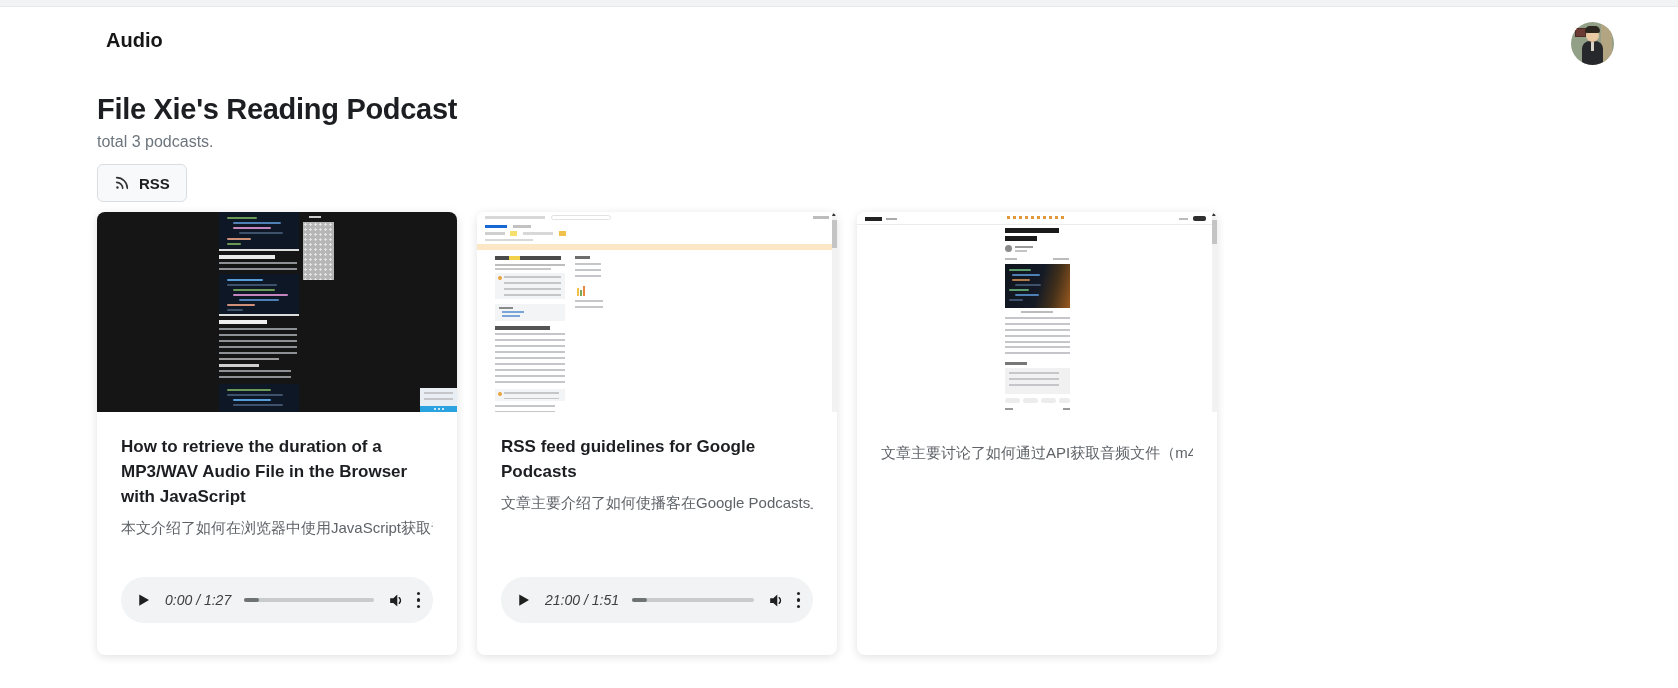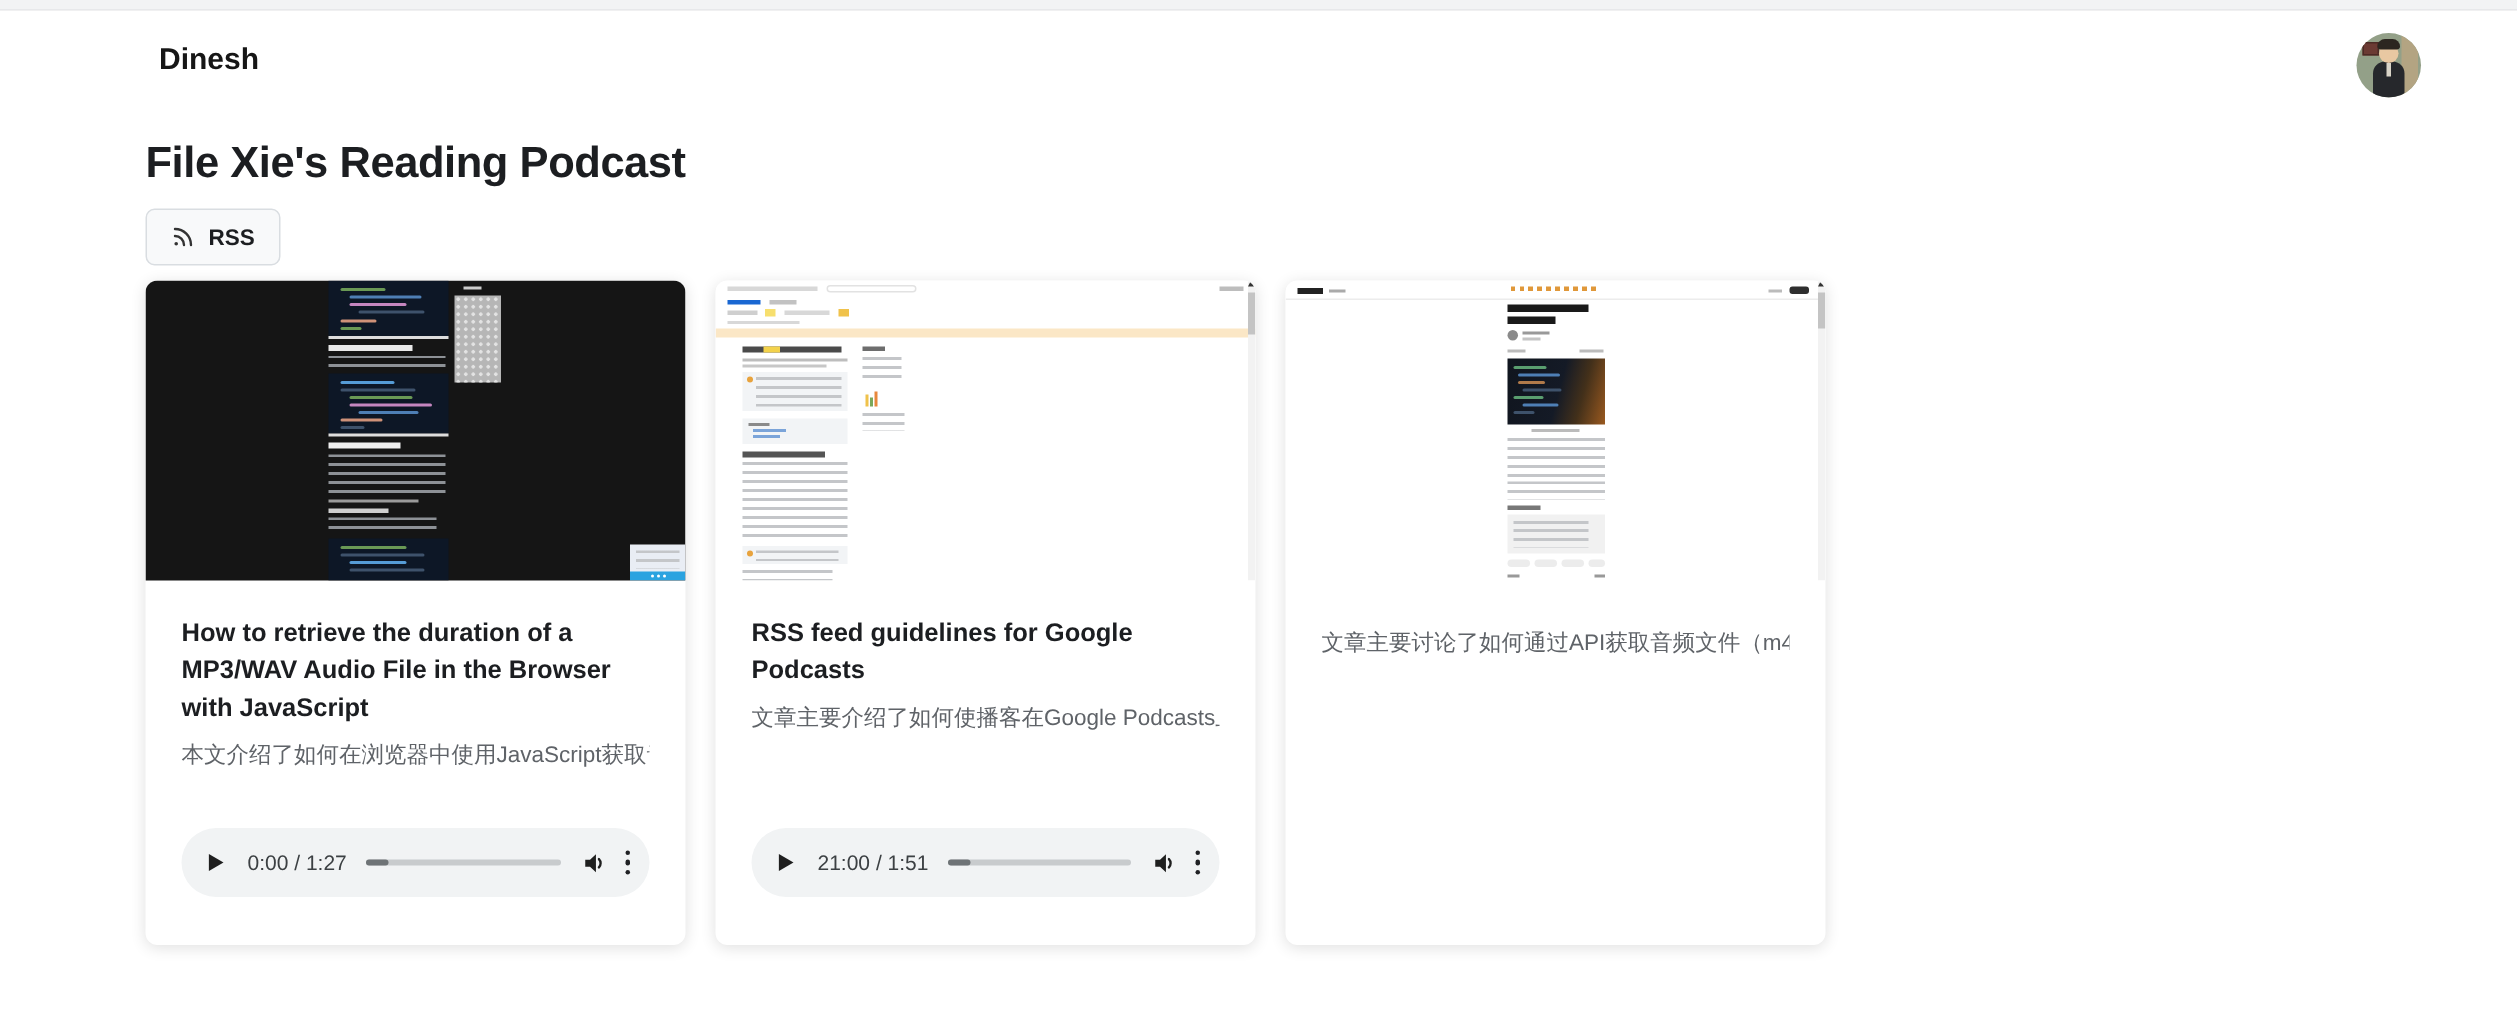--- a/index.html
+++ b/index.html
@@ -32,21 +32,21 @@
   .cards { display:flex; gap:20px; padding-left:97px; margin-top:10px; }
   .card { width:360px; height:443px; background:#fff; border-radius:8px; overflow:hidden;
     box-shadow:0 2px 10px rgba(0,0,0,0.12); display:flex; flex-direction:column; }
   .thumb { position:relative; height:200px; flex:0 0 200px; overflow:hidden; }
   .card-body { flex:1; display:flex; flex-direction:column; padding:22px 24px 32px; }
   .p-title { font-size:17px; line-height:25px; font-weight:bold; color:#1c1e21; }
   .p-desc { margin-top:10px; font-size:15px; color:#5f6368; white-space:nowrap; overflow:hidden; }
 
   
   .player { margin-top:auto; height:46px; border-radius:23px; background:#f1f3f4;
-    display:flex; align-items:center; padding:0 13px; }
+    display:flex; align-items:center; padding:0 13px;font-style:italic; }
   .time { font-size:14px; color:#3c4043; margin-left:13px; white-space:nowrap; }
   .track { flex:1; margin-left:13px; margin-right:13px; height:4px; border-radius:2px; background:#c8cbcd; position:relative; cursor:pointer; }
   .track .played { position:absolute; left:0; top:0; height:4px; border-radius:2px; background:#6e7376; width:15px; }
   .track.w2 .played { width:24px; }
   .icon-btn { display:flex; align-items:center; justify-content:center; cursor:pointer; }
   .dots { display:flex; flex-direction:column; gap:3px; margin-left:11px; cursor:pointer; }
   .dots i { width:3.5px; height:3.5px; border-radius:50%; background:#202124; }
 
   
   .abs { position:absolute; }
@@ -79,33 +79,34 @@
   .hero-img .hl { position:absolute; height:2px; border-radius:1px; }
   .dotted-orange { background:repeating-linear-gradient(90deg,#e0983a 0 3px,transparent 3px 6px); }
   .pill-tag { background:#ececec; border-radius:3px; }
 </style>
 </head>
 <body>
 
 <div class="top-strip"></div>
 
 <div class="header">
-  <div class="brand">Dinesh</div>
+  <div class="brand">Audio</div>
   <div class="avatar">
     <div class="door"></div>
     <div class="frame"></div>
     <div class="bodyy"></div>
     <div class="shirt"></div>
     <div class="head"></div>
     <div class="hair"></div>
   </div>
 </div>
 
 <div class="page-head">
   <div class="page-title">File Xie's Reading Podcast</div>
+  <div class="page-subtitle">total 3 podcasts.</div>
   <div class="rss-btn">
     <svg width="16" height="16" viewBox="0 0 24 24">
       <path d="M4 11a9 9 0 0 1 9 9" fill="none" stroke="#333" stroke-width="2.4" stroke-linecap="round"></path>
       <path d="M4 4a16 16 0 0 1 16 16" fill="none" stroke="#333" stroke-width="2.4" stroke-linecap="round"></path>
       <circle cx="5.2" cy="18.8" r="1.8" fill="#333"></circle>
     </svg>
     <span>RSS</span>
   </div>
 </div>
 

